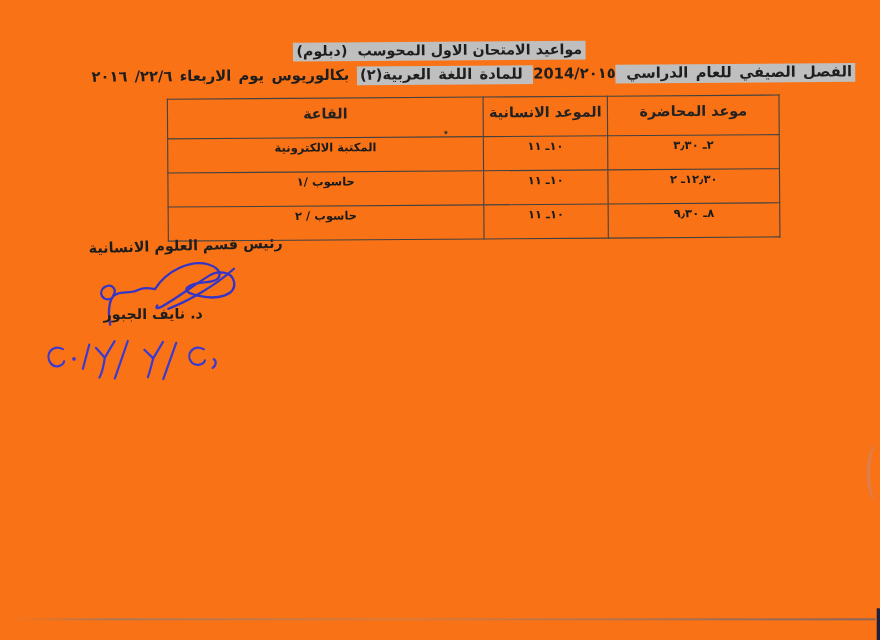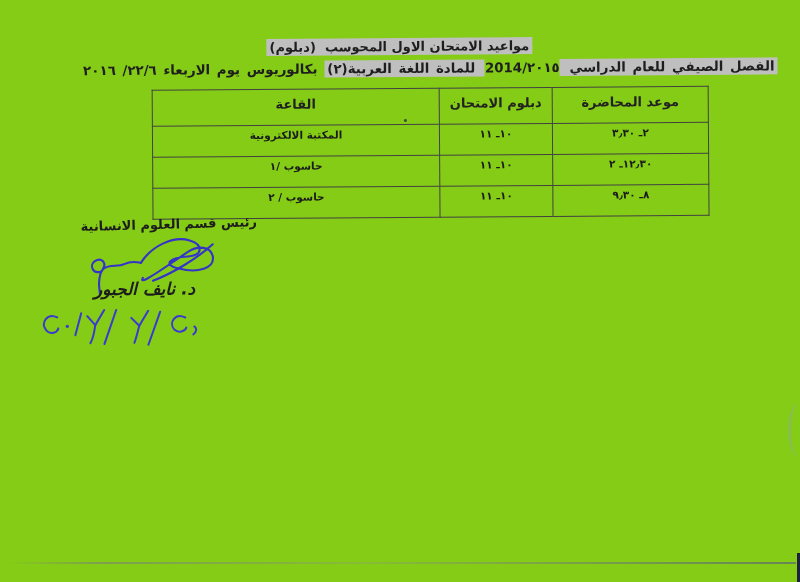--- a/index.html
+++ b/index.html
@@ -1,18 +1,18 @@
 <!DOCTYPE html>
 <html lang="ar"><head>
 <meta charset="utf-8">
 <style>
   html,body{margin:0;padding:0;}
   body{width:800px;height:582px;background:#ffffff;overflow:hidden;
        font-family:"DejaVu Sans",sans-serif;}
-  .page{position:relative;width:800px;height:582px;background:#84cc16;overflow:hidden;}
+  .page{position:relative;width:800px;height:582px;background:#f97316;overflow:hidden;}
   .scan{position:absolute;inset:0;transform:rotate(-0.4deg);transform-origin:400px 140px;}
 
   
   .title1{position:absolute;top:39px;left:0;width:800px;text-align:center;
           font-size:13px;font-weight:bold;color:#1e1e1e;direction:rtl;white-space:nowrap;}
   .title2{position:absolute;top:61px;right:22px;direction:rtl;white-space:nowrap;
           font-size:13.4px;font-weight:bold;color:#1e1e1e;word-spacing:2px;}
   .hl{background:#bfbfbf;padding:1px 3px;}
 
   
@@ -25,21 +25,21 @@
                  text-align:center;vertical-align:top;padding-top:3px;}
 
   .ink-dot{position:absolute;left:404px;top:119px;width:3px;height:3px;border-radius:50%;
            background:#333;opacity:.85;}
 
   
   .sig-role{position:absolute;left:80px;top:215px;direction:rtl;white-space:nowrap;
             font-size:13px;font-weight:bold;color:#1d1d1d;transform:rotate(-1.2deg);}
   .sig-svg{position:absolute;left:85px;top:232px;}
   .sig-name{position:absolute;left:93px;top:277px;direction:rtl;white-space:nowrap;
-            font-size:17px;font-weight:bold;color:#1d1d1d;font-style:italic;}
+            font-size:13px;font-weight:bold;color:#1d1d1d;}
   .date-svg{position:absolute;left:34px;top:301px;}
   .ink{fill:none;stroke:#3434c8;stroke-width:2.1;stroke-linecap:round;stroke-linejoin:round;}
   .ink-thin{fill:none;stroke:#3a3ad0;stroke-width:2;stroke-linecap:round;stroke-linejoin:round;}
 
   
   .scanline-bottom{position:absolute;left:8px;top:562px;width:788px;height:2px;
      background:linear-gradient(90deg,rgba(150,150,155,0) 0%,rgba(120,120,128,.55) 12%,
         rgba(140,140,148,.25) 45%,rgba(110,110,125,.5) 75%,rgba(90,95,120,.65) 99%);}
   .edge-bar-right{position:absolute;right:0;top:553px;width:3px;height:29px;background:#1c2140;}
   .edge-arc{position:absolute;right:-7px;top:404px;width:16px;height:52px;
@@ -57,21 +57,21 @@
 
     <table class="sched" dir="rtl">
       <colgroup>
           <col style="width:156px">
           <col style="width:113px">
           <col style="width:287px">
         </colgroup>
       <tbody>
         <tr>
           <th>موعد المحاضرة</th>
-          <th>دبلوم الامتحان</th>
+          <th>الموعد الانسانية</th>
           <th>القاعة</th>
         </tr>
         <tr>
           <td>٢ـ ٣٫٣٠</td>
           <td>١٠ـ ١١</td>
           <td>المكتبة الالكترونية</td>
         </tr>
         <tr>
           <td>١٢٫٣٠ـ ٢</td>
           <td>١٠ـ ١١</td>

